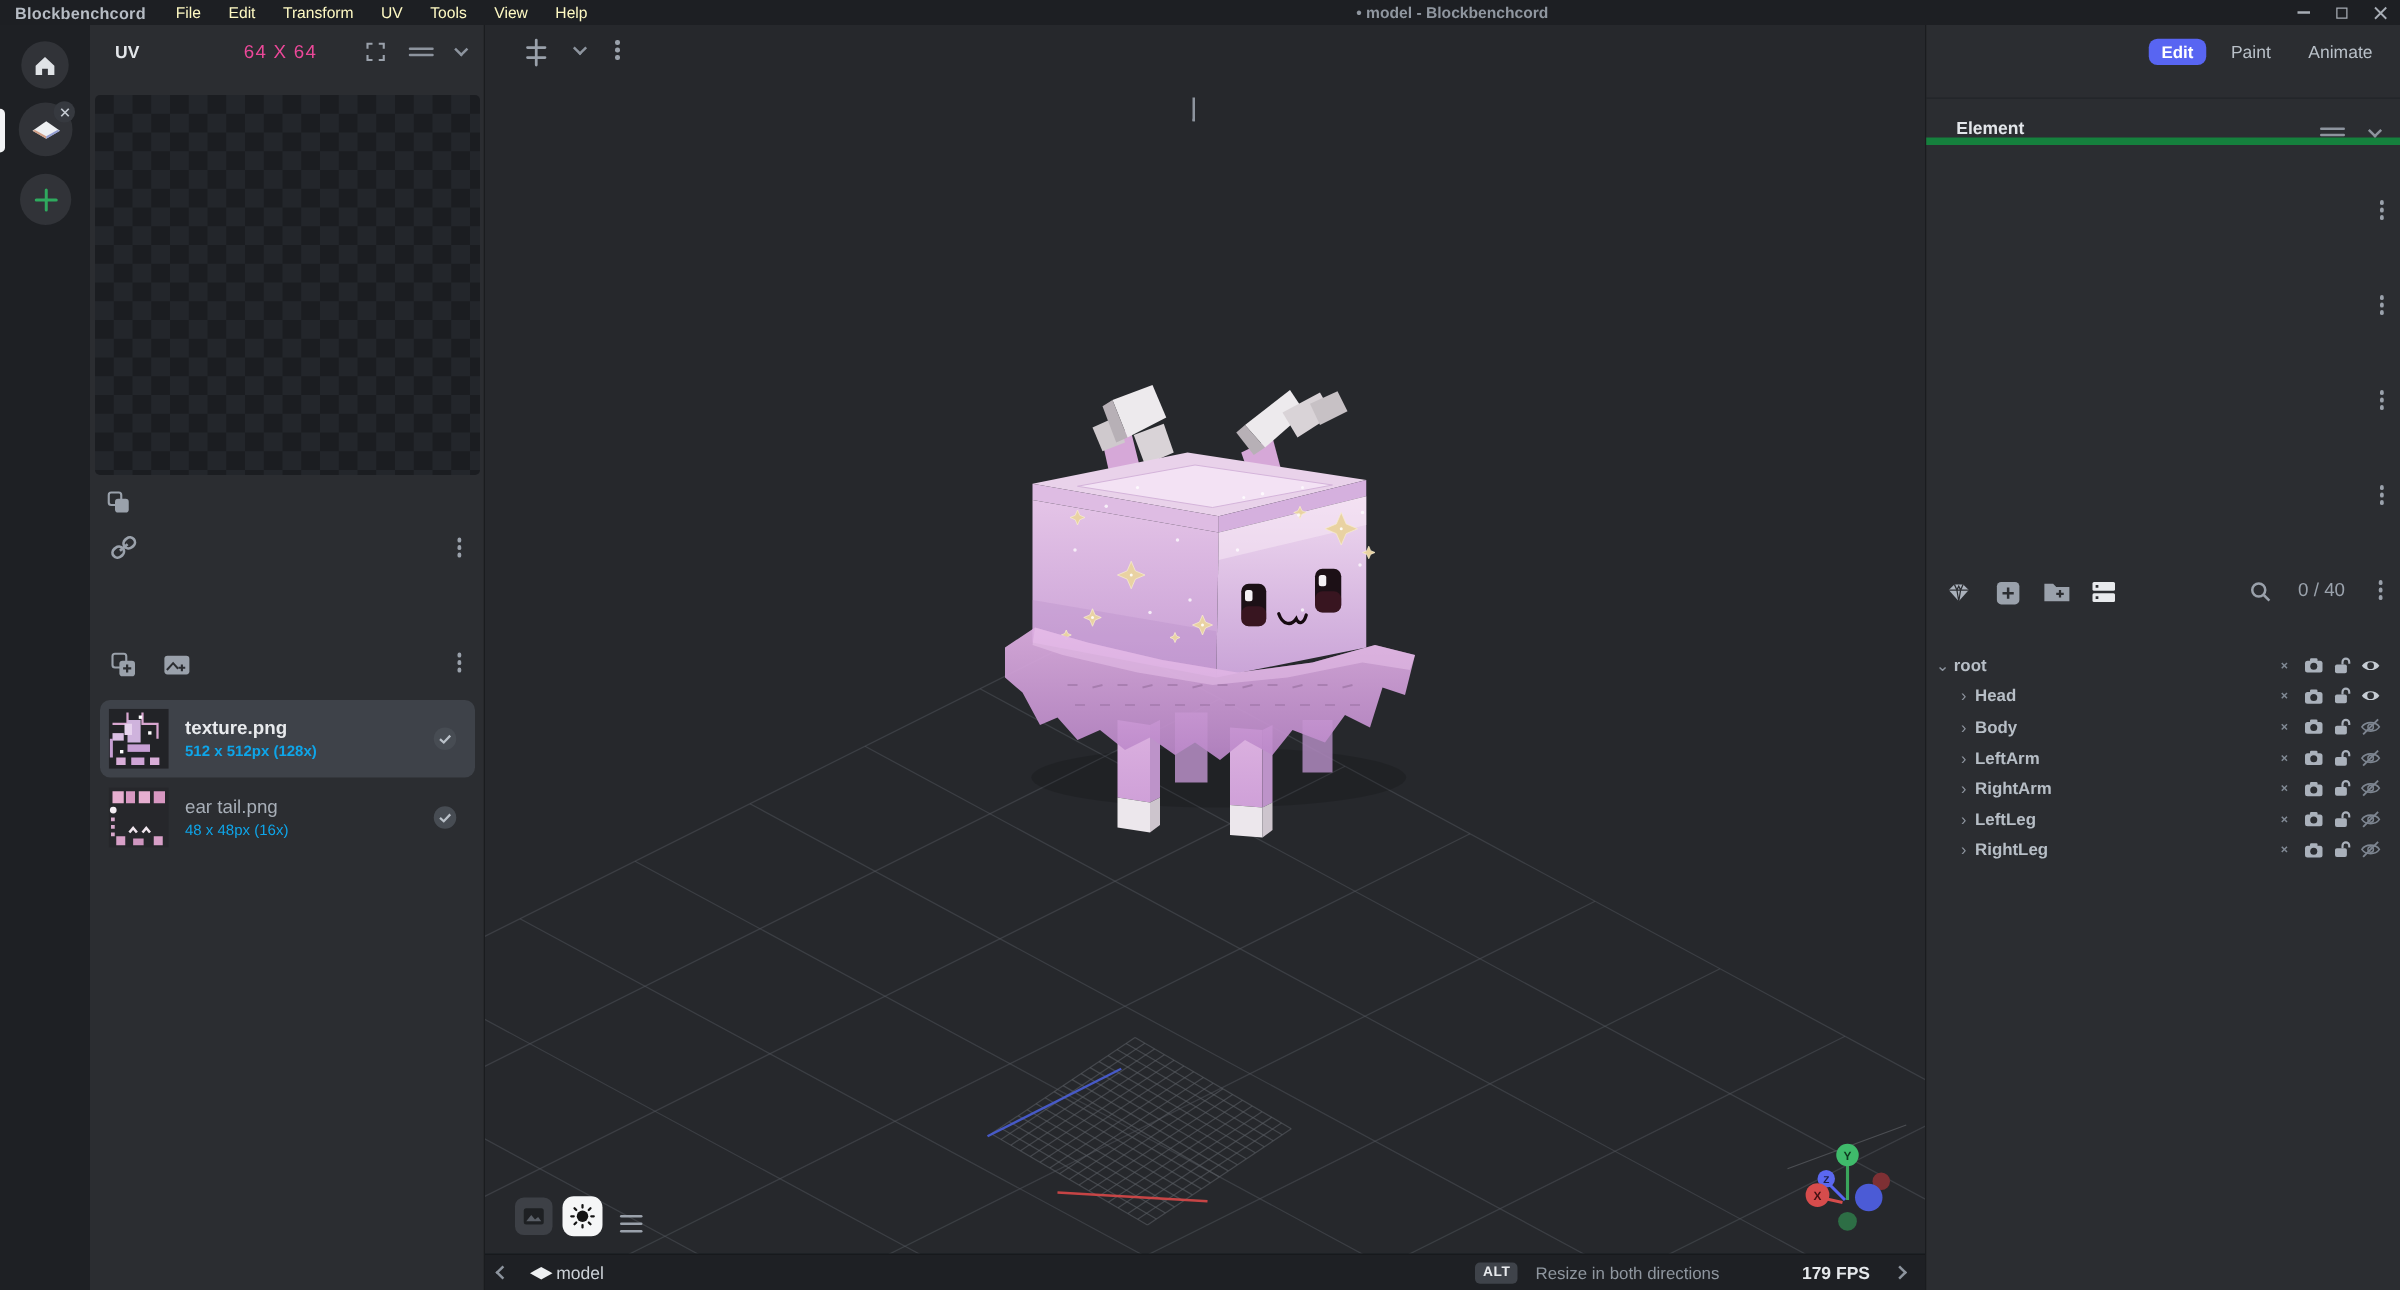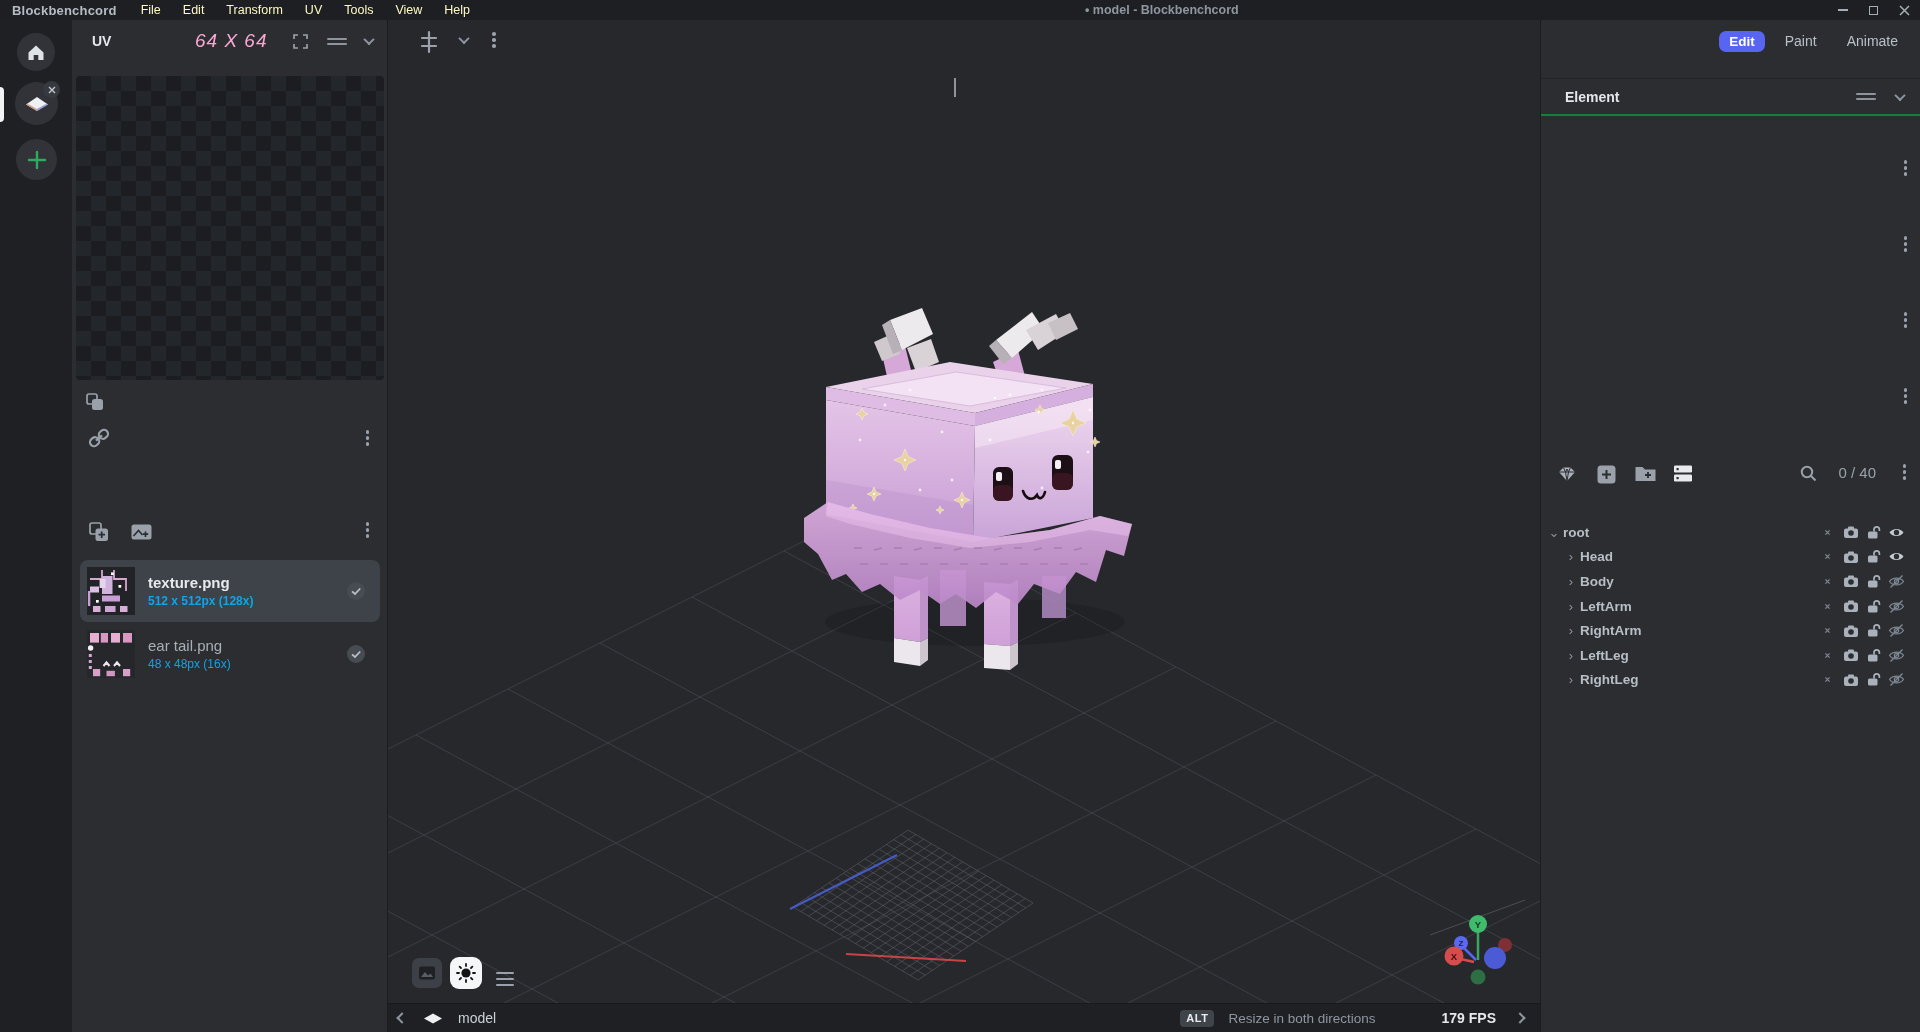--- a/index.html
+++ b/index.html
@@ -41,21 +41,21 @@
   .vdots { width:3.5px; height:3.5px; border-radius:50%; background:#9aa1ab;
     box-shadow:0 6px 0 #9aa1ab, 0 12px 0 #9aa1ab; }
   .hamb { width:18px; height:2.5px; background:#9aa1ab; border-radius:1px;
     box-shadow:0 6px 0 #9aa1ab, 0 12px 0 #9aa1ab; }
 
   
   .left-panel { position:absolute; left:72px; top:20px; width:316px; height:1012px;
     background:#2b2d31; border-right:1px solid #1a1c1f; }
   .uv-header { position:absolute; left:0; top:0; width:100%; height:42px; display:flex; align-items:center; }
   .uv-title { margin-left:20px; font-size:14px; font-weight:bold; color:#e3e6ea; }
-  .uv-size { position:absolute; left:123px; font-size:19px; color:#f9a8d4; letter-spacing:1px;font-style:italic; }
+  .uv-size { position:absolute; left:123px; font-size:15px; color:#ec4899; letter-spacing:1px; }
   .uv-hicons { position:absolute; right:14px; display:flex; align-items:center; gap:18px; }
   .uv-grid { position:absolute; left:4px; top:56px; width:308px; height:304px; border-radius:4px;
     background-color:#1b1d21;
     background-image:conic-gradient(#23262b 25%, #1b1d21 0 50%, #23262b 0 75%, #1b1d21 0);
     background-size:30px 30px; }
   .uv-action-copy { position:absolute; left:13px; top:372px; }
   .uv-action-row { position:absolute; left:0; top:404px; width:100%; height:34px; }
   .uv-link { position:absolute; left:15px; top:2px; }
   .uv-dots { position:absolute; right:18px; top:6px; }
   .tex-header { position:absolute; left:0; top:443px; width:100%; height:46px; display:flex;
@@ -89,37 +89,37 @@
   .vp-btn { width:30px; height:30px; border-radius:7px; display:flex; align-items:center; justify-content:center; }
   .vp-btn.img { background:#3d4046; }
   .vp-btn.sun { background:#f5f6f7; width:32px; height:32px; border-radius:9px; }
   .vp-btn.menu { background:transparent; }
   #scene { position:absolute; left:0; top:0; }
 
   
   .statusbar { position:absolute; left:388px; top:1003px; width:1152px; height:29px;
     background:#1e2024; display:flex; align-items:center; border-top:1px solid #17191c; }
   .sb-back { margin-left:10px; }
-  .sb-tab { display:flex; align-items:center; margin-left:16px; gap:14px; }
+  .sb-tab { display:flex; align-items:center; margin-left:16px; gap:1px; }
   .sb-tab-label { font-size:14px; color:#ccd1d7; }
   .sb-right { position:absolute; right:16px; display:flex; align-items:center; gap:14px; }
   .kbd { background:#3f434a; color:#e8eaed; font-size:11px; font-weight:bold; padding:2.5px 6px;
     border-radius:4px; letter-spacing:.5px; }
   .sb-hint { font-size:13.5px; color:#8f969f; margin-right:52px; }
   .sb-fps { font-size:14px; font-weight:bold; color:#e6e9ec; }
 
   
   .right-panel { position:absolute; left:1540px; top:20px; width:380px; height:1012px;
     background:#2b2d31; border-left:1px solid #1a1c1f; }
   .modes { position:absolute; left:0; top:0; width:100%; height:42px; display:flex;
     align-items:center; justify-content:flex-end; padding-right:12px; gap:10px; }
   .mode-btn { font-size:14px; color:#b9c0c8; padding:3px 10px; border-radius:7px; }
   .mode-btn.active { background:#5865f2; color:#ffffff; font-weight:bold; font-size:13.5px; }
-  .panel-header { position:absolute; left:0; width:100%; height:38px; display:flex; align-items:center;
-    border-top:1px solid #222428; border-bottom:2px solid #15803d; }
+  .panel-header { position:absolute; left:0; width:100%; height:38px; display:flex; align-items:flex-end;
+    border-top:1px solid #222428; border-bottom:6px solid #15803d; }
   .panel-title { margin-left:24px; font-size:14px; font-weight:bold; color:#e3e6ea; }
   .ph-icons { position:absolute; right:16px; display:flex; align-items:center; gap:20px; }
   .el-header { top:58px; }
   .el-dot { position:absolute; right:13px; }
   .ol-header { top:405px; }
   .ol-toolbar { position:absolute; left:0; top:444px; width:100%; height:50px; display:flex; align-items:flex-start; }
   .ol-tool { margin-left:14px; display:flex; align-items:center; }
   .ol-search { position:absolute; right:102px; }
   .ol-counter { position:absolute; right:44px; font-size:15px; color:#9aa2ac; }
   .ol-dots { position:absolute; right:14px; }

